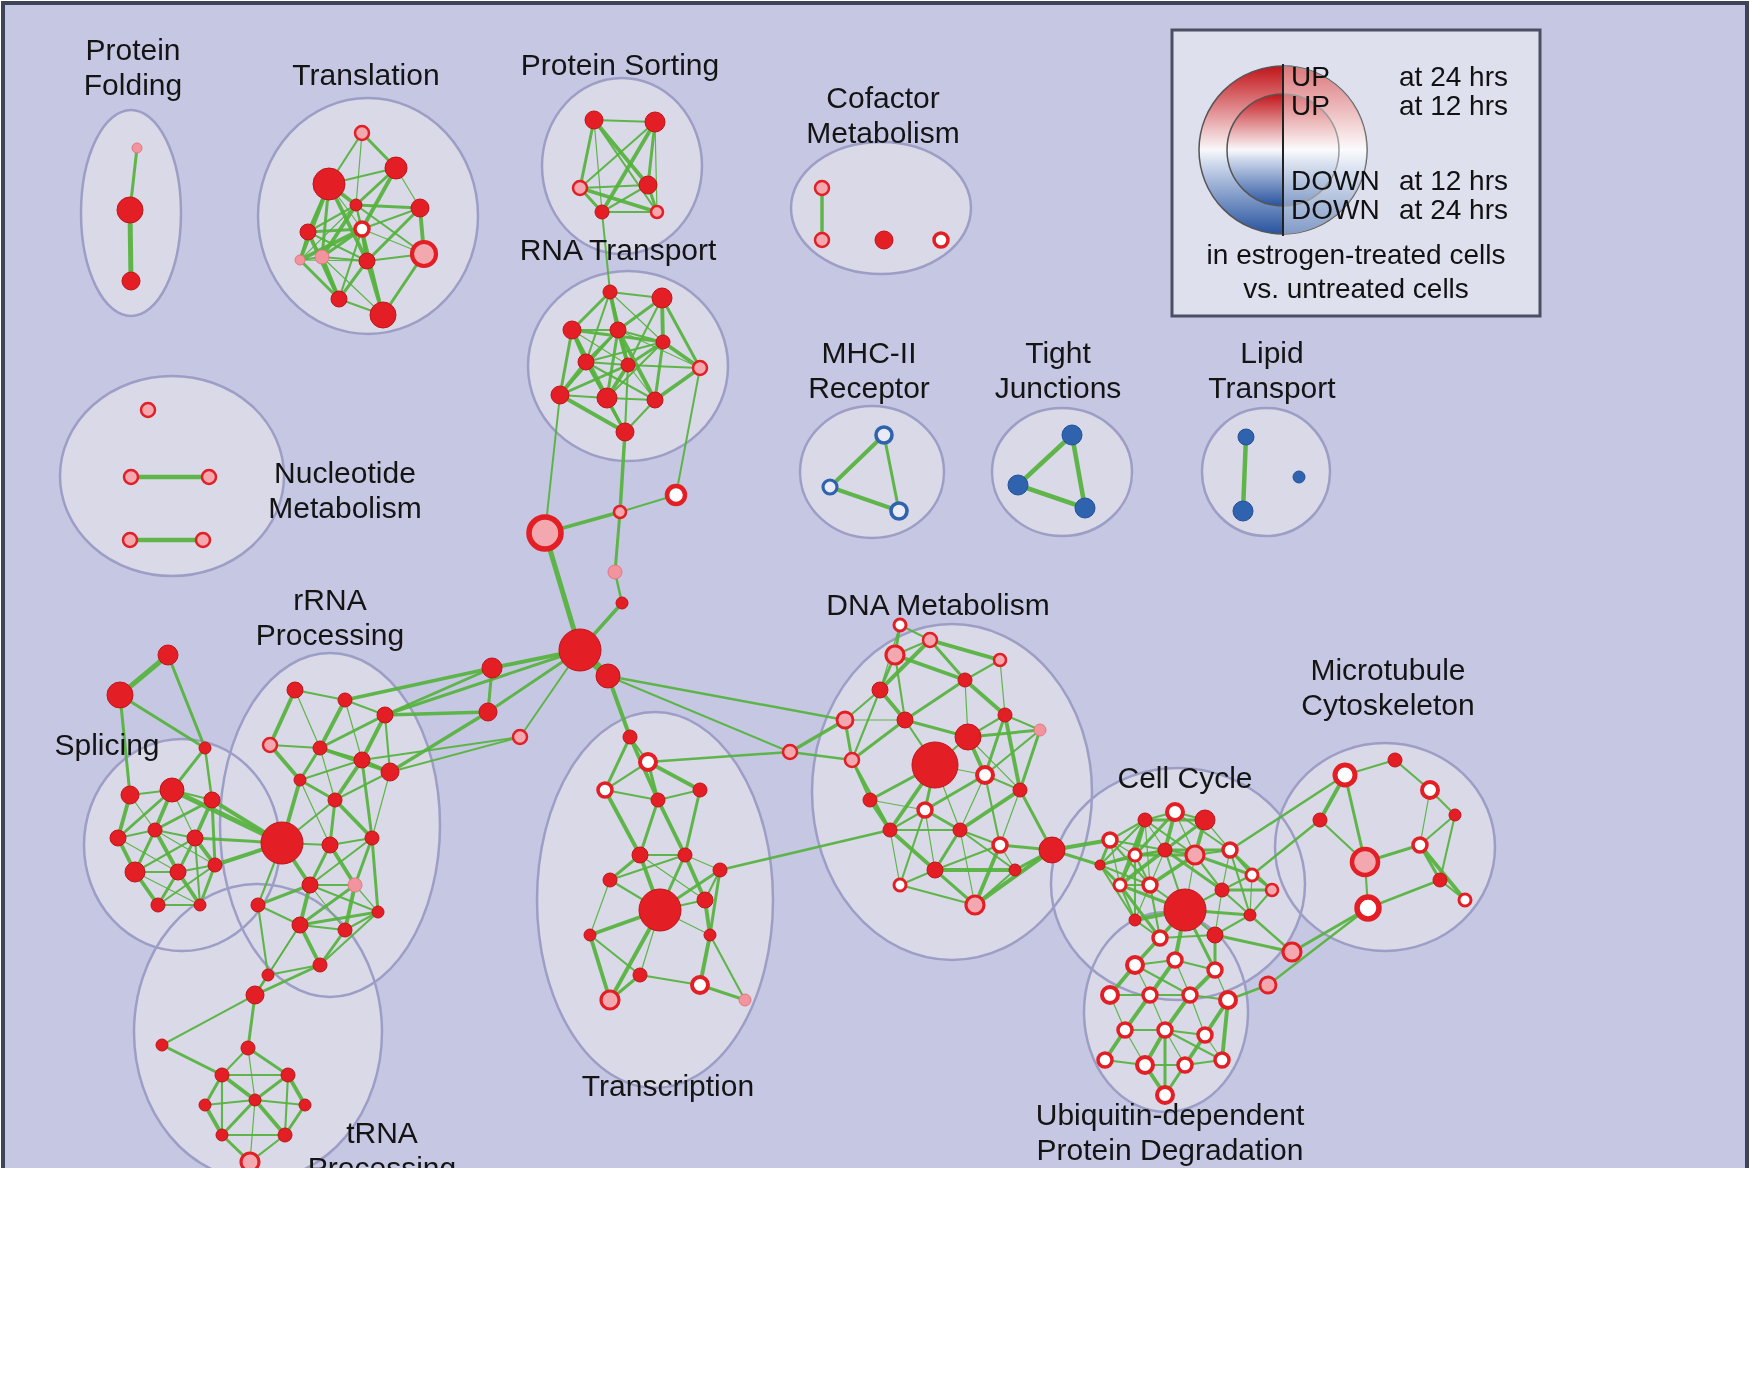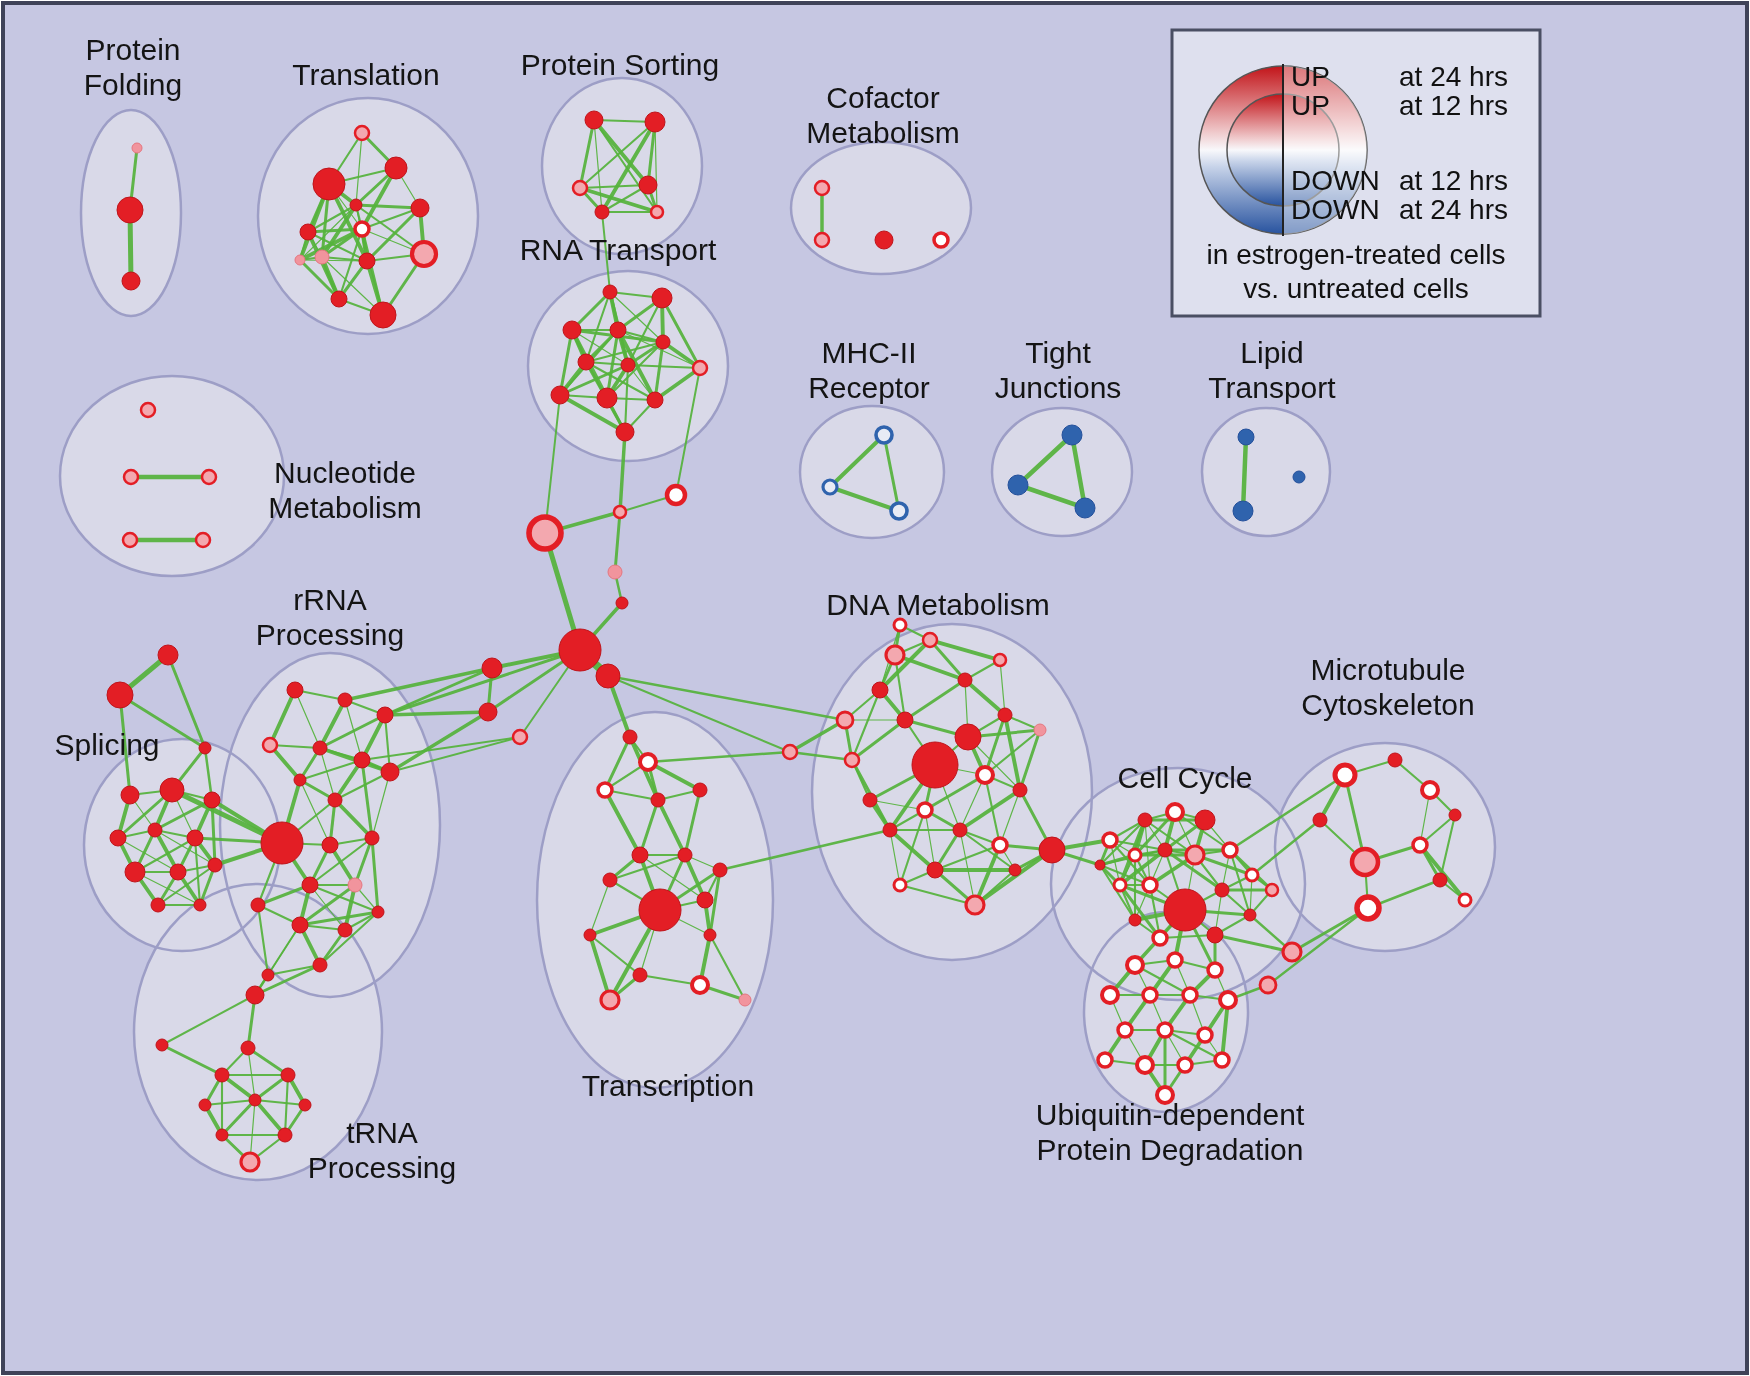--- a/index.html
+++ b/index.html
@@ -1,16 +1,16 @@
 <!DOCTYPE html>
 <html><head>
 <meta charset="utf-8">
 <style>
   html,body{margin:0;padding:0;background:#ffffff;}
-  #figure{position:relative;width:1750px;height:1376px;font-family:"Liberation Sans",sans-serif;}
+  #figure{position:relative;width:1750px;height:1168px;font-family:"Liberation Sans",sans-serif;}
   svg{display:block;}
   .cluster-label{font:400 30px "Liberation Sans",sans-serif;fill:#141414;text-anchor:middle;}
   .legend-word{font:400 28px "Liberation Sans",sans-serif;fill:#111;text-anchor:start;}
   .legend-time{font:400 28px "Liberation Sans",sans-serif;fill:#111;text-anchor:end;}
   .legend-footer{font:400 28px "Liberation Sans",sans-serif;fill:#111;text-anchor:middle;}
 </style>
 </head>
 <body>
 
 <div id="figure">

